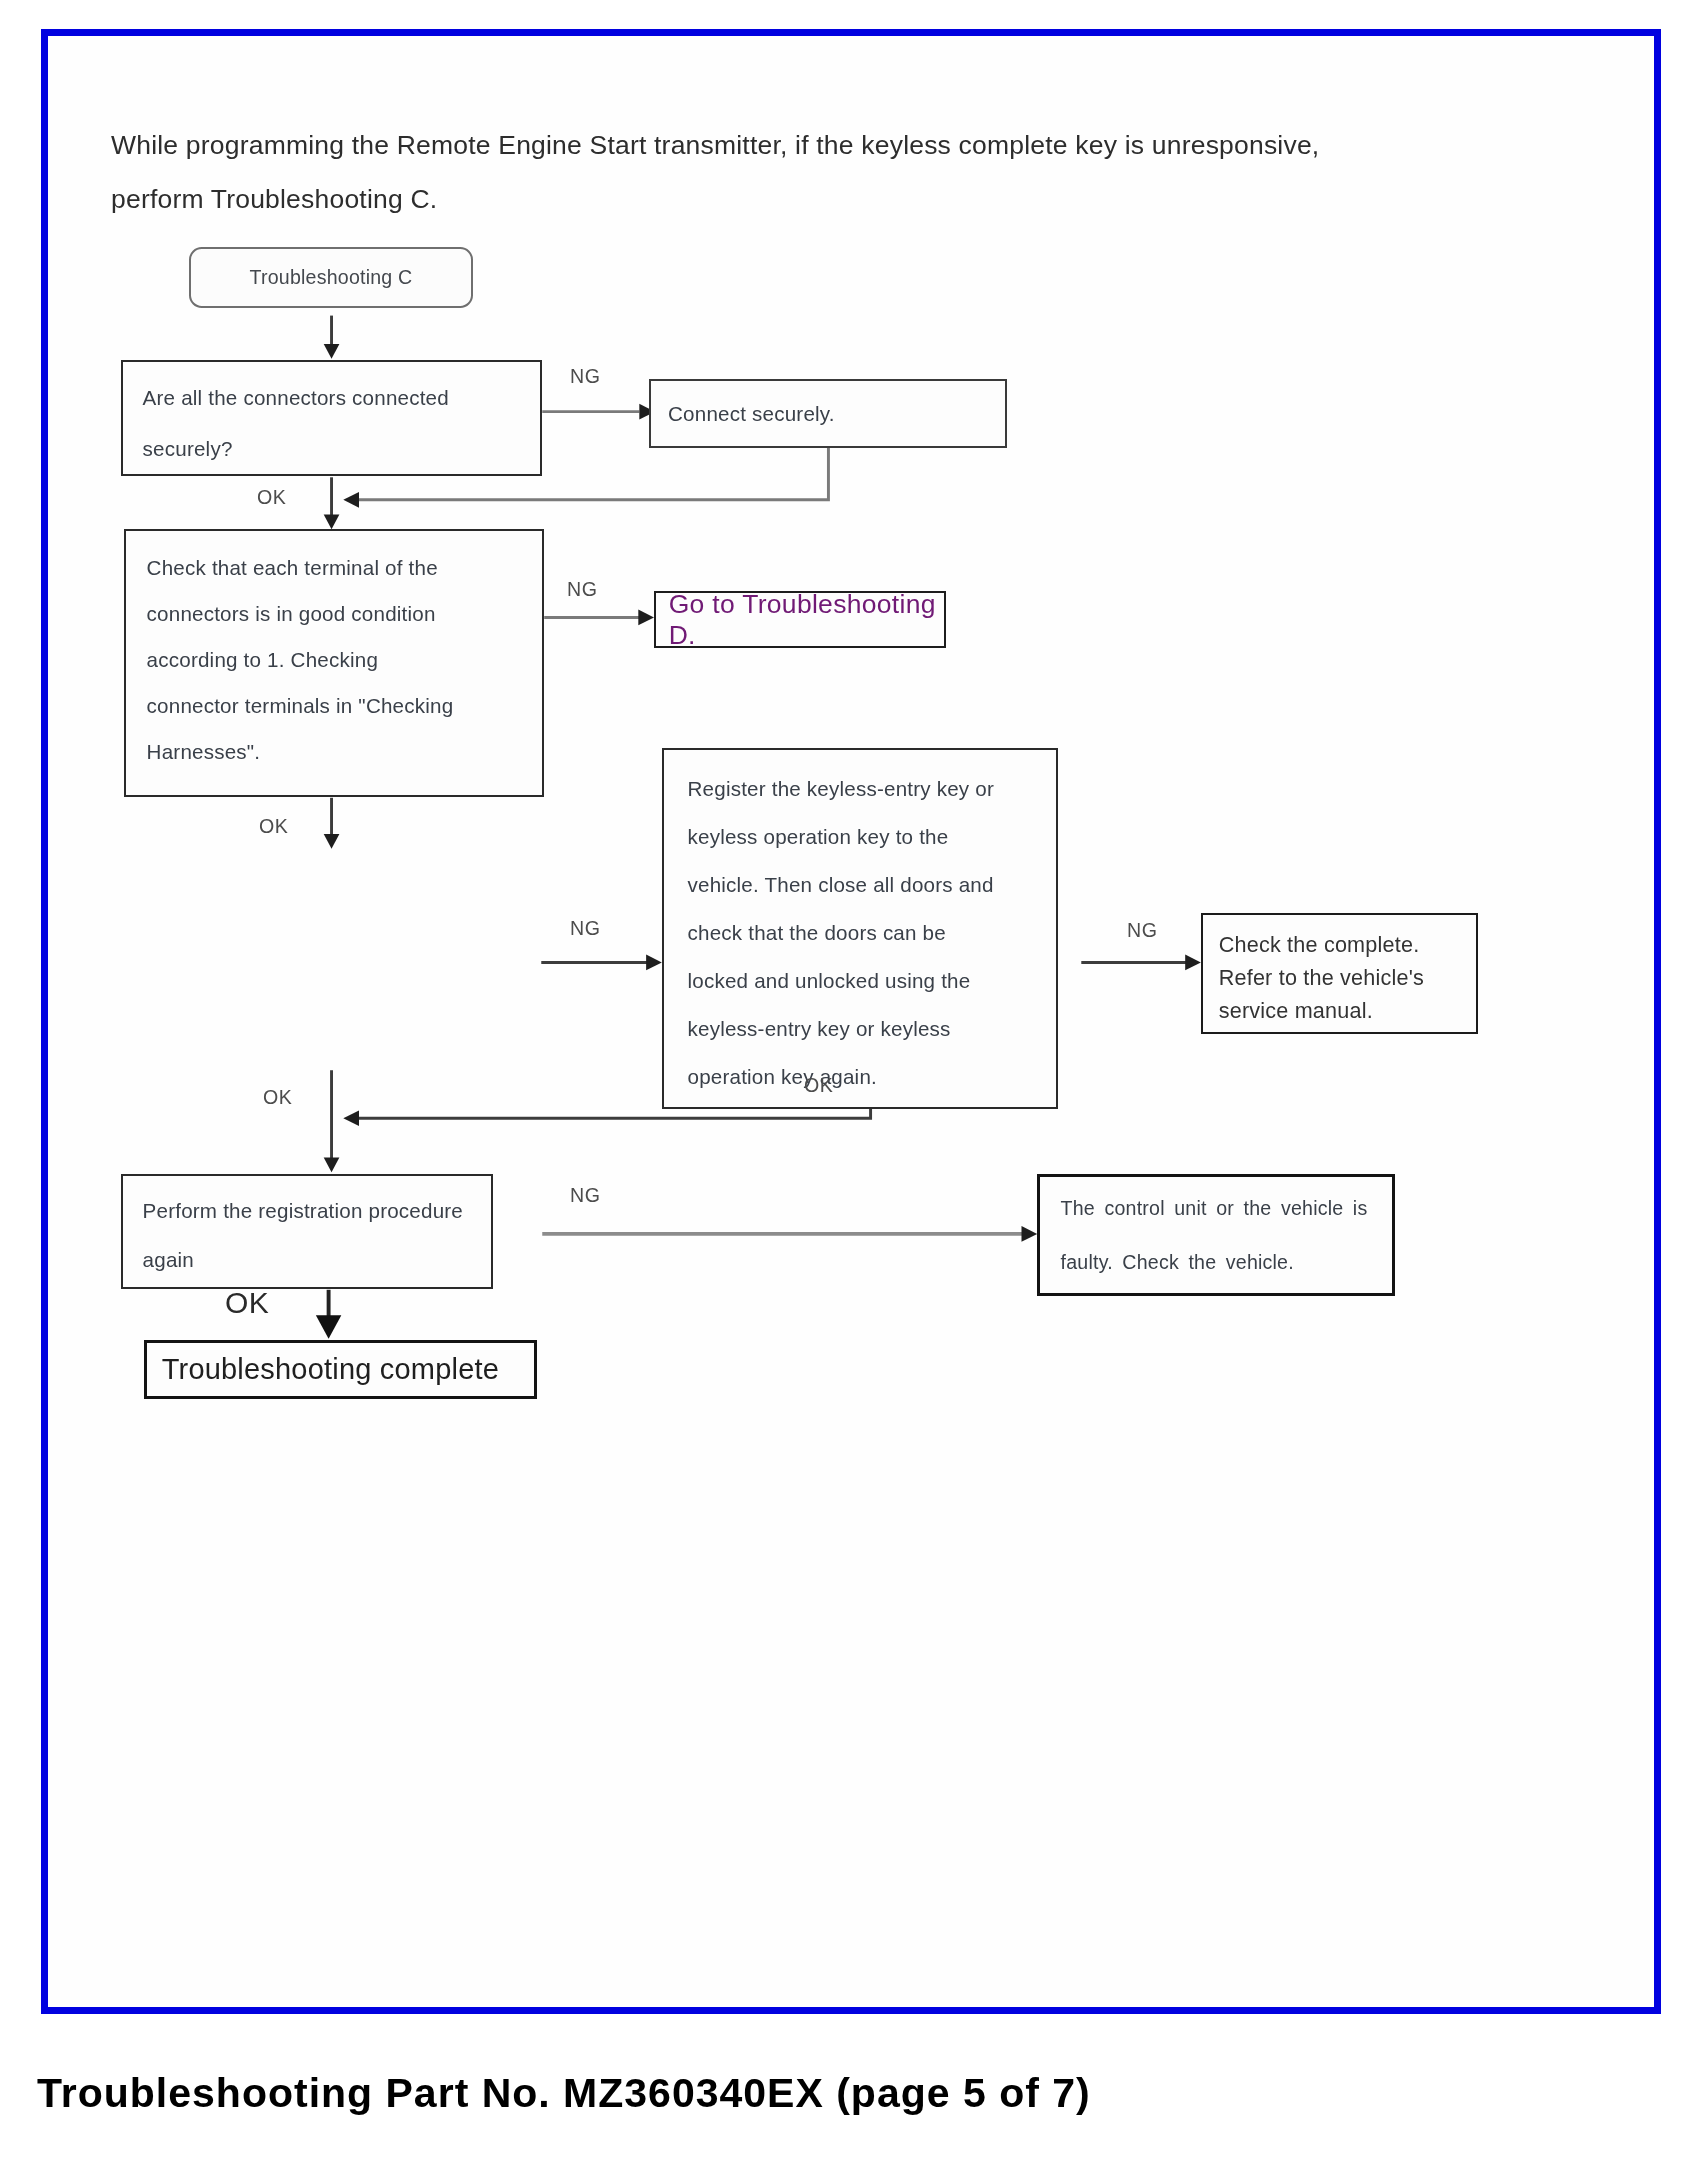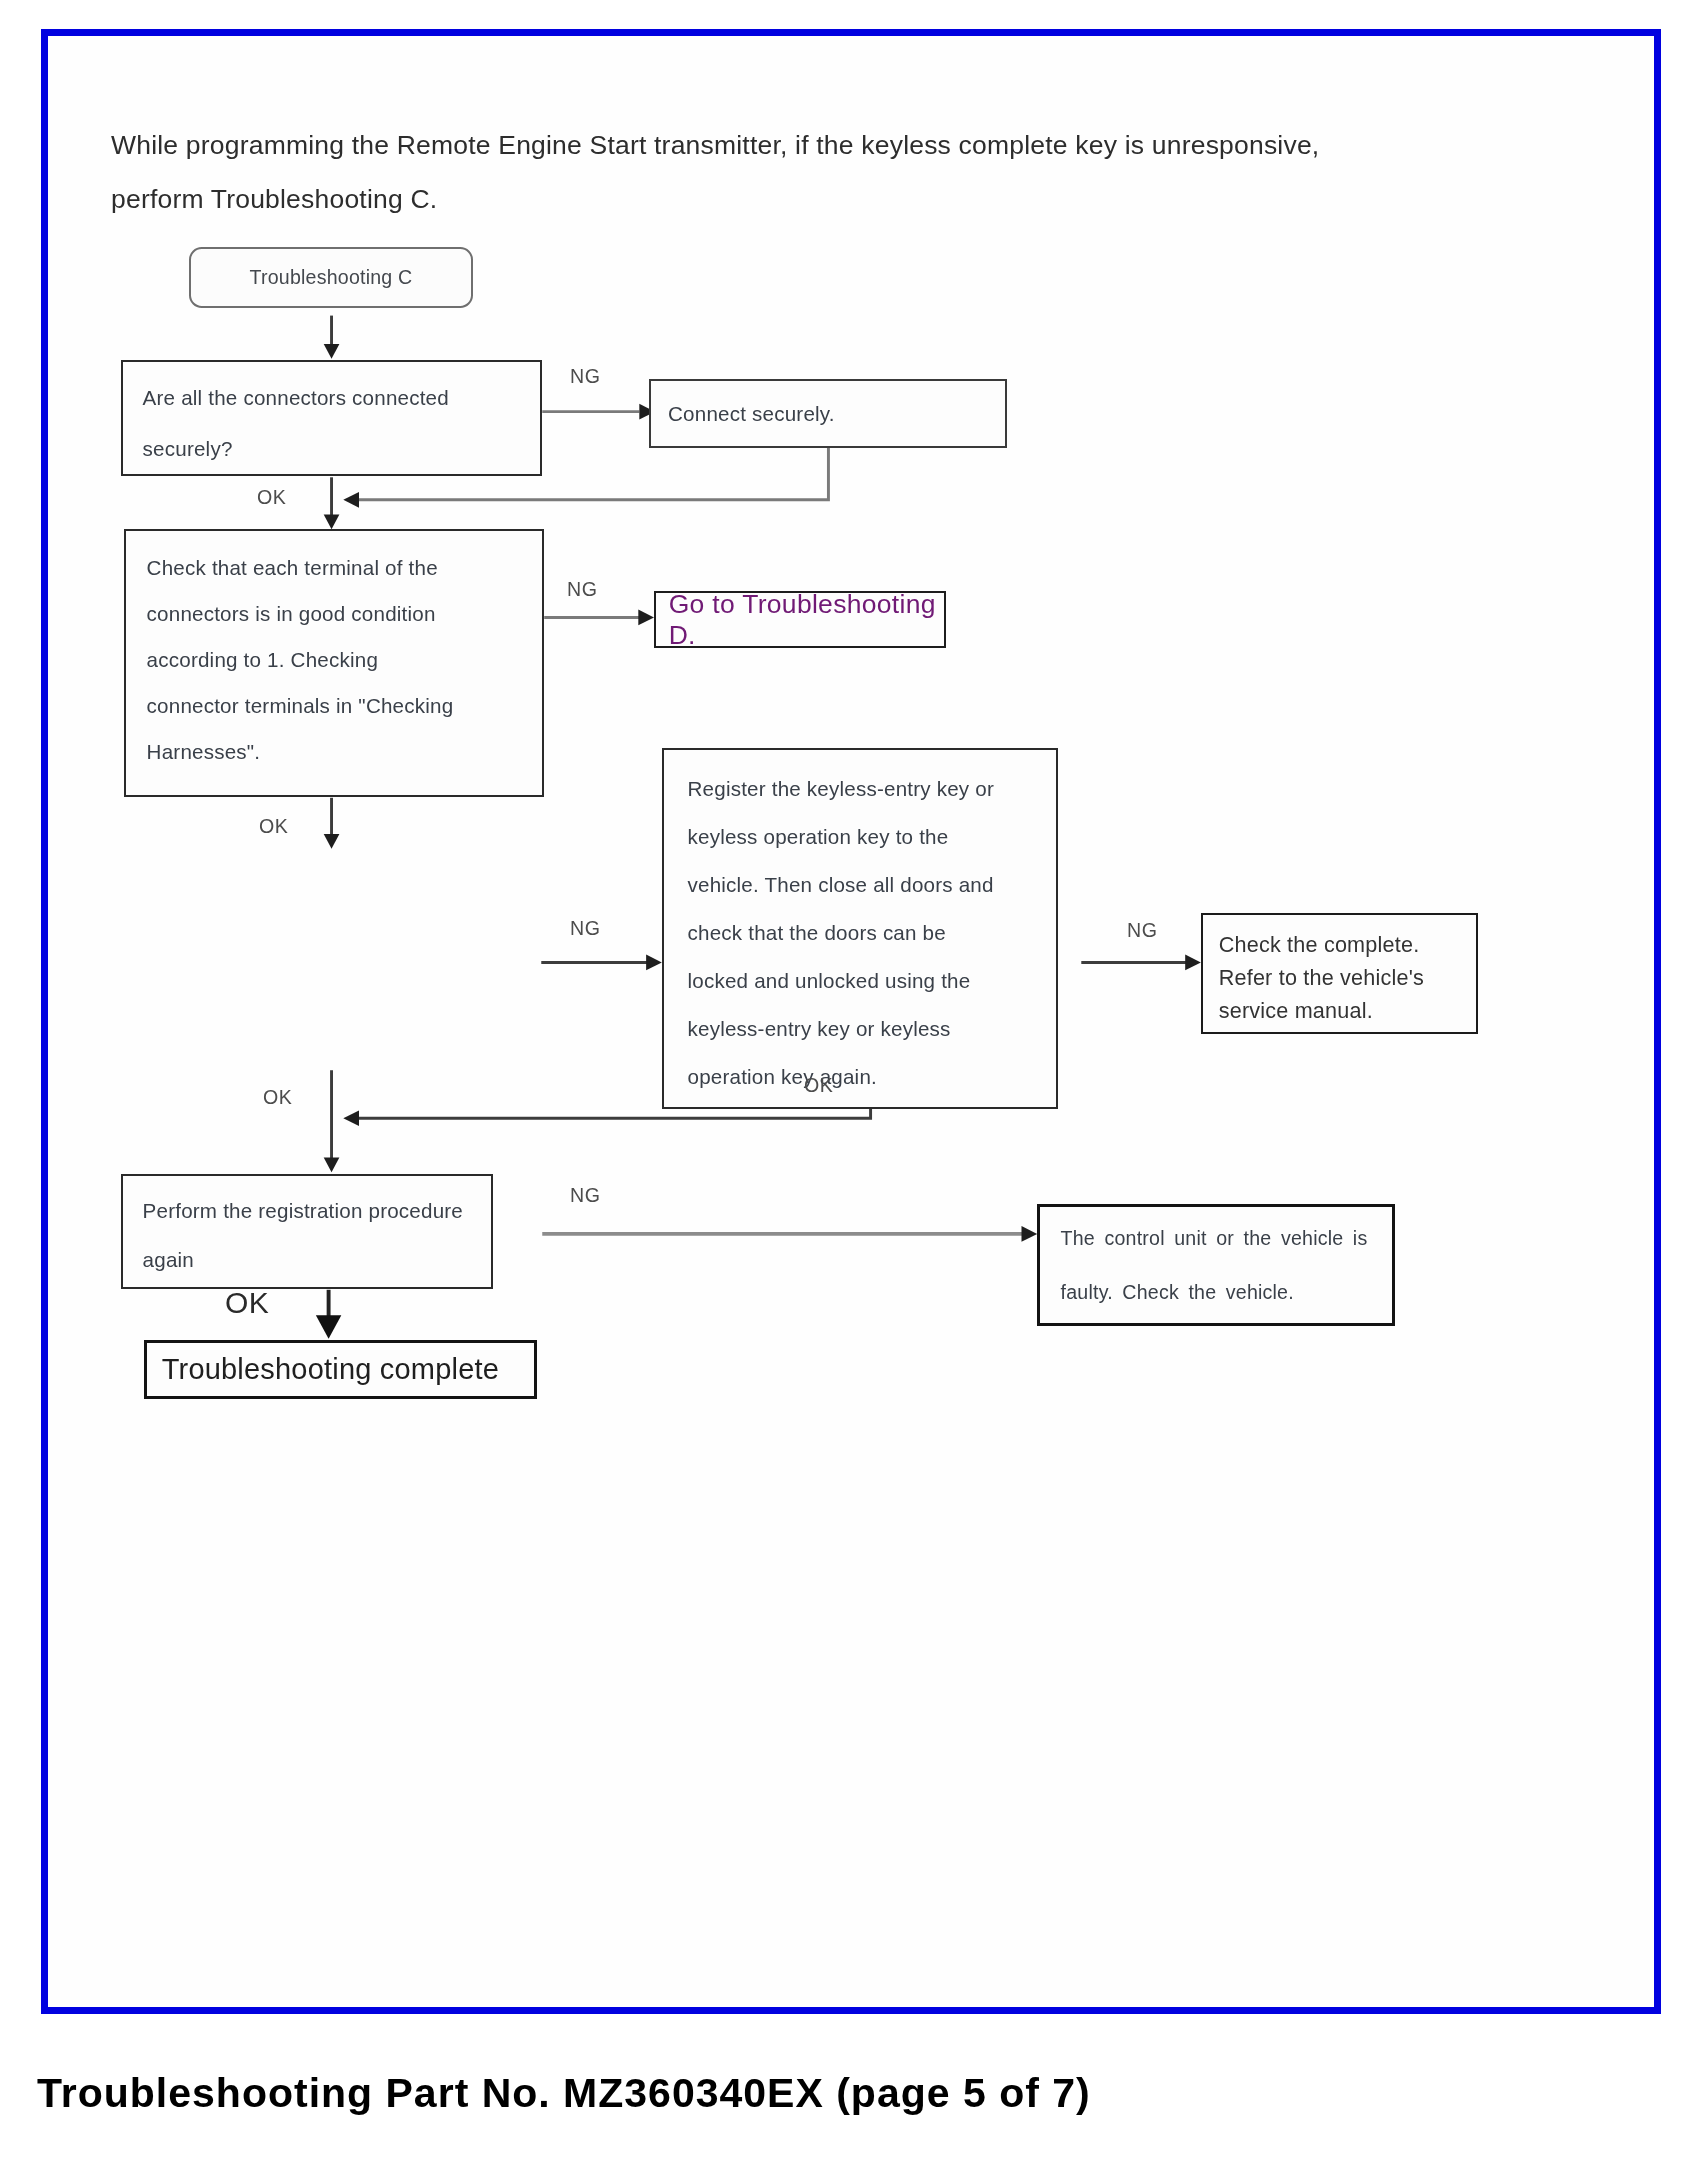--- a/index.html
+++ b/index.html
@@ -46,21 +46,21 @@
   }
   .node-q3{left:121px;top:850px;width:420px;height:220px;border:2.9px solid #2a2a2a;padding:14.7px 0 0 19.6px;line-height:44px;}
   .node-register{left:662px;top:708px;width:396px;height:361px;border:2.9px solid #2a2a2a;padding:14.7px 0 0 23.5px;line-height:48px;margin-top:40px;}
   .node-checkvehicle{
     left:1201px;top:913px;width:277px;height:121px;border:2.9px solid #1b1b1b;
     padding:12.7px 0 0 15.7px;line-height:33px;font-size:21.6px;color:#333;
   }
   .node-perform{left:121px;top:1174px;width:372px;height:115px;border:2.9px solid #2a2a2a;padding:9.8px 0 0 19.6px;line-height:49px;}
   .node-faulty{
     left:1037px;top:1174px;width:358px;height:122px;border:3.9px solid #131313;
-    padding:3.9px 0 0 20.6px;line-height:54px;font-size:19.6px;word-spacing:3.9px;margin-top:30px;
+    padding:3.9px 0 0 20.6px;line-height:54px;font-size:19.6px;word-spacing:3.9px;
   }
   .node-complete{
     left:144px;top:1340px;width:393px;height:59px;border:3.9px solid #131313;
     display:flex;align-items:center;padding-left:14.7px;
     font-size:29px;color:#1f1f1f;letter-spacing:0.2px;
   }
   .elabel{
     position:absolute;font-size:19.6px;color:#4c4c4c;letter-spacing:0.5px;
   }
   .elabel-big{font-size:30px;color:#2a2a2a;}

